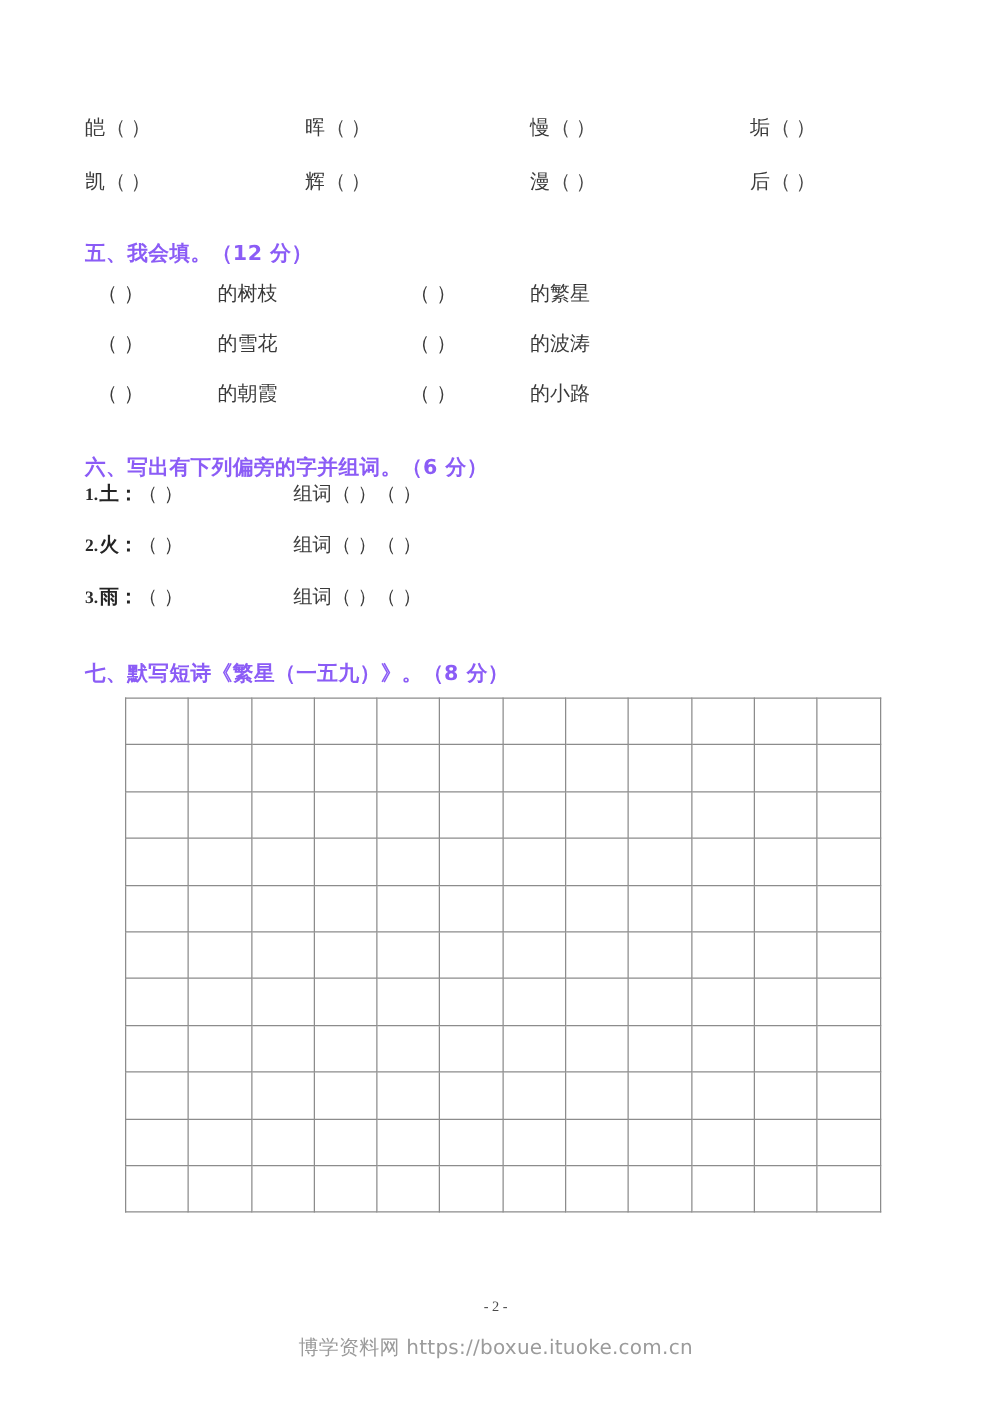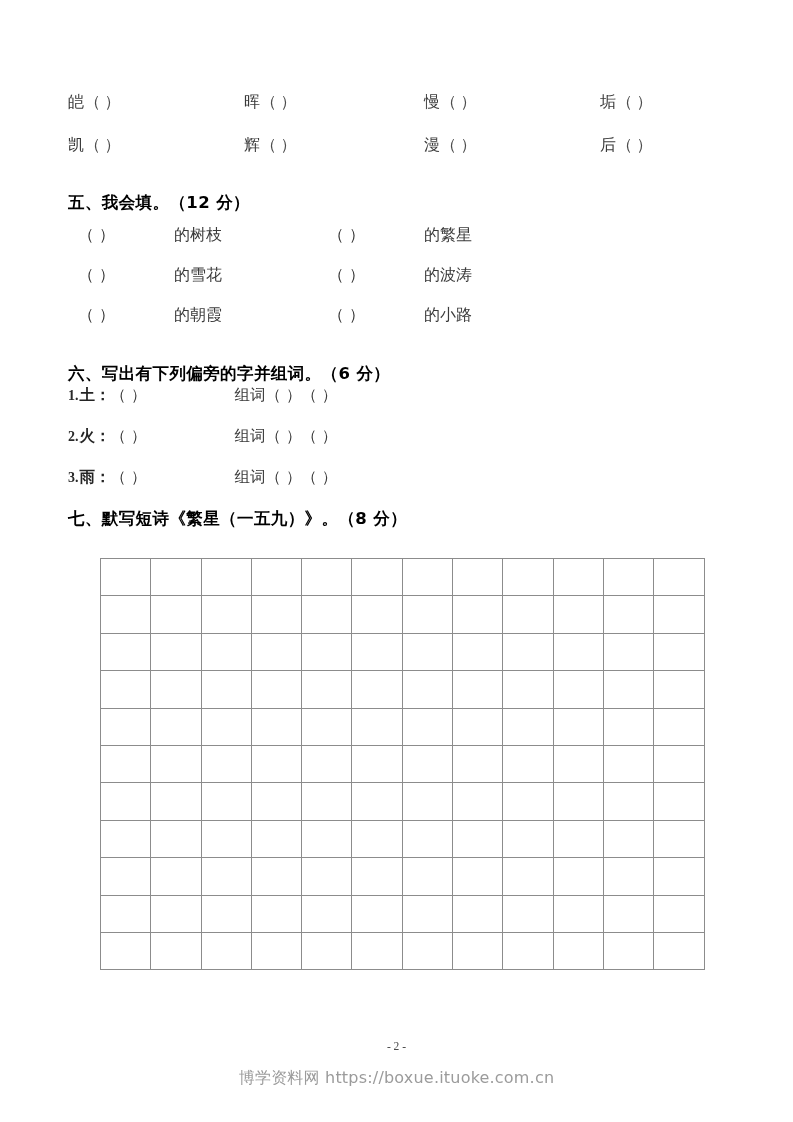--- a/index.html
+++ b/index.html
@@ -54,21 +54,21 @@
   }
   .w-col1 { width: 176px; }
   .w-col2 { width: 180px; }
   .w-col3 { width: 176px; }
 
   
   .section-heading {
     font-family: "DejaVu Sans", "Liberation Sans", sans-serif;
     font-weight: bold;
     font-size: 16.5px;
-    color: #000000;
+    color: #8b5cf6;
     letter-spacing: 0.4px;
     white-space: nowrap;
   }
 
   
   .fill-row {
     display: flex;
     height: 40px;
     align-items: baseline;
     font-size: 16px;
@@ -250,21 +250,21 @@
     </div>
 
     <div class="radical-row">
       <span class="idx">3.</span>
       <span class="rad">雨：</span>
       <span class="rad-blank">（       ）</span>
       <span class="zuci">组词</span>
       <span>（      ）（      ）</span>
     </div>
 
-    <div class="section-heading" style="">七、默写短诗《繁星（一五九）》。（8 分）</div>
+    <div class="section-heading" style="margin-top:20px;">七、默写短诗《繁星（一五九）》。（8 分）</div>
 
   </div>
 
   <div class="grid-wrap">
     <table class="writing-grid">
       <tbody>
           <tr>
             <td></td>
             <td></td>
             <td></td>

